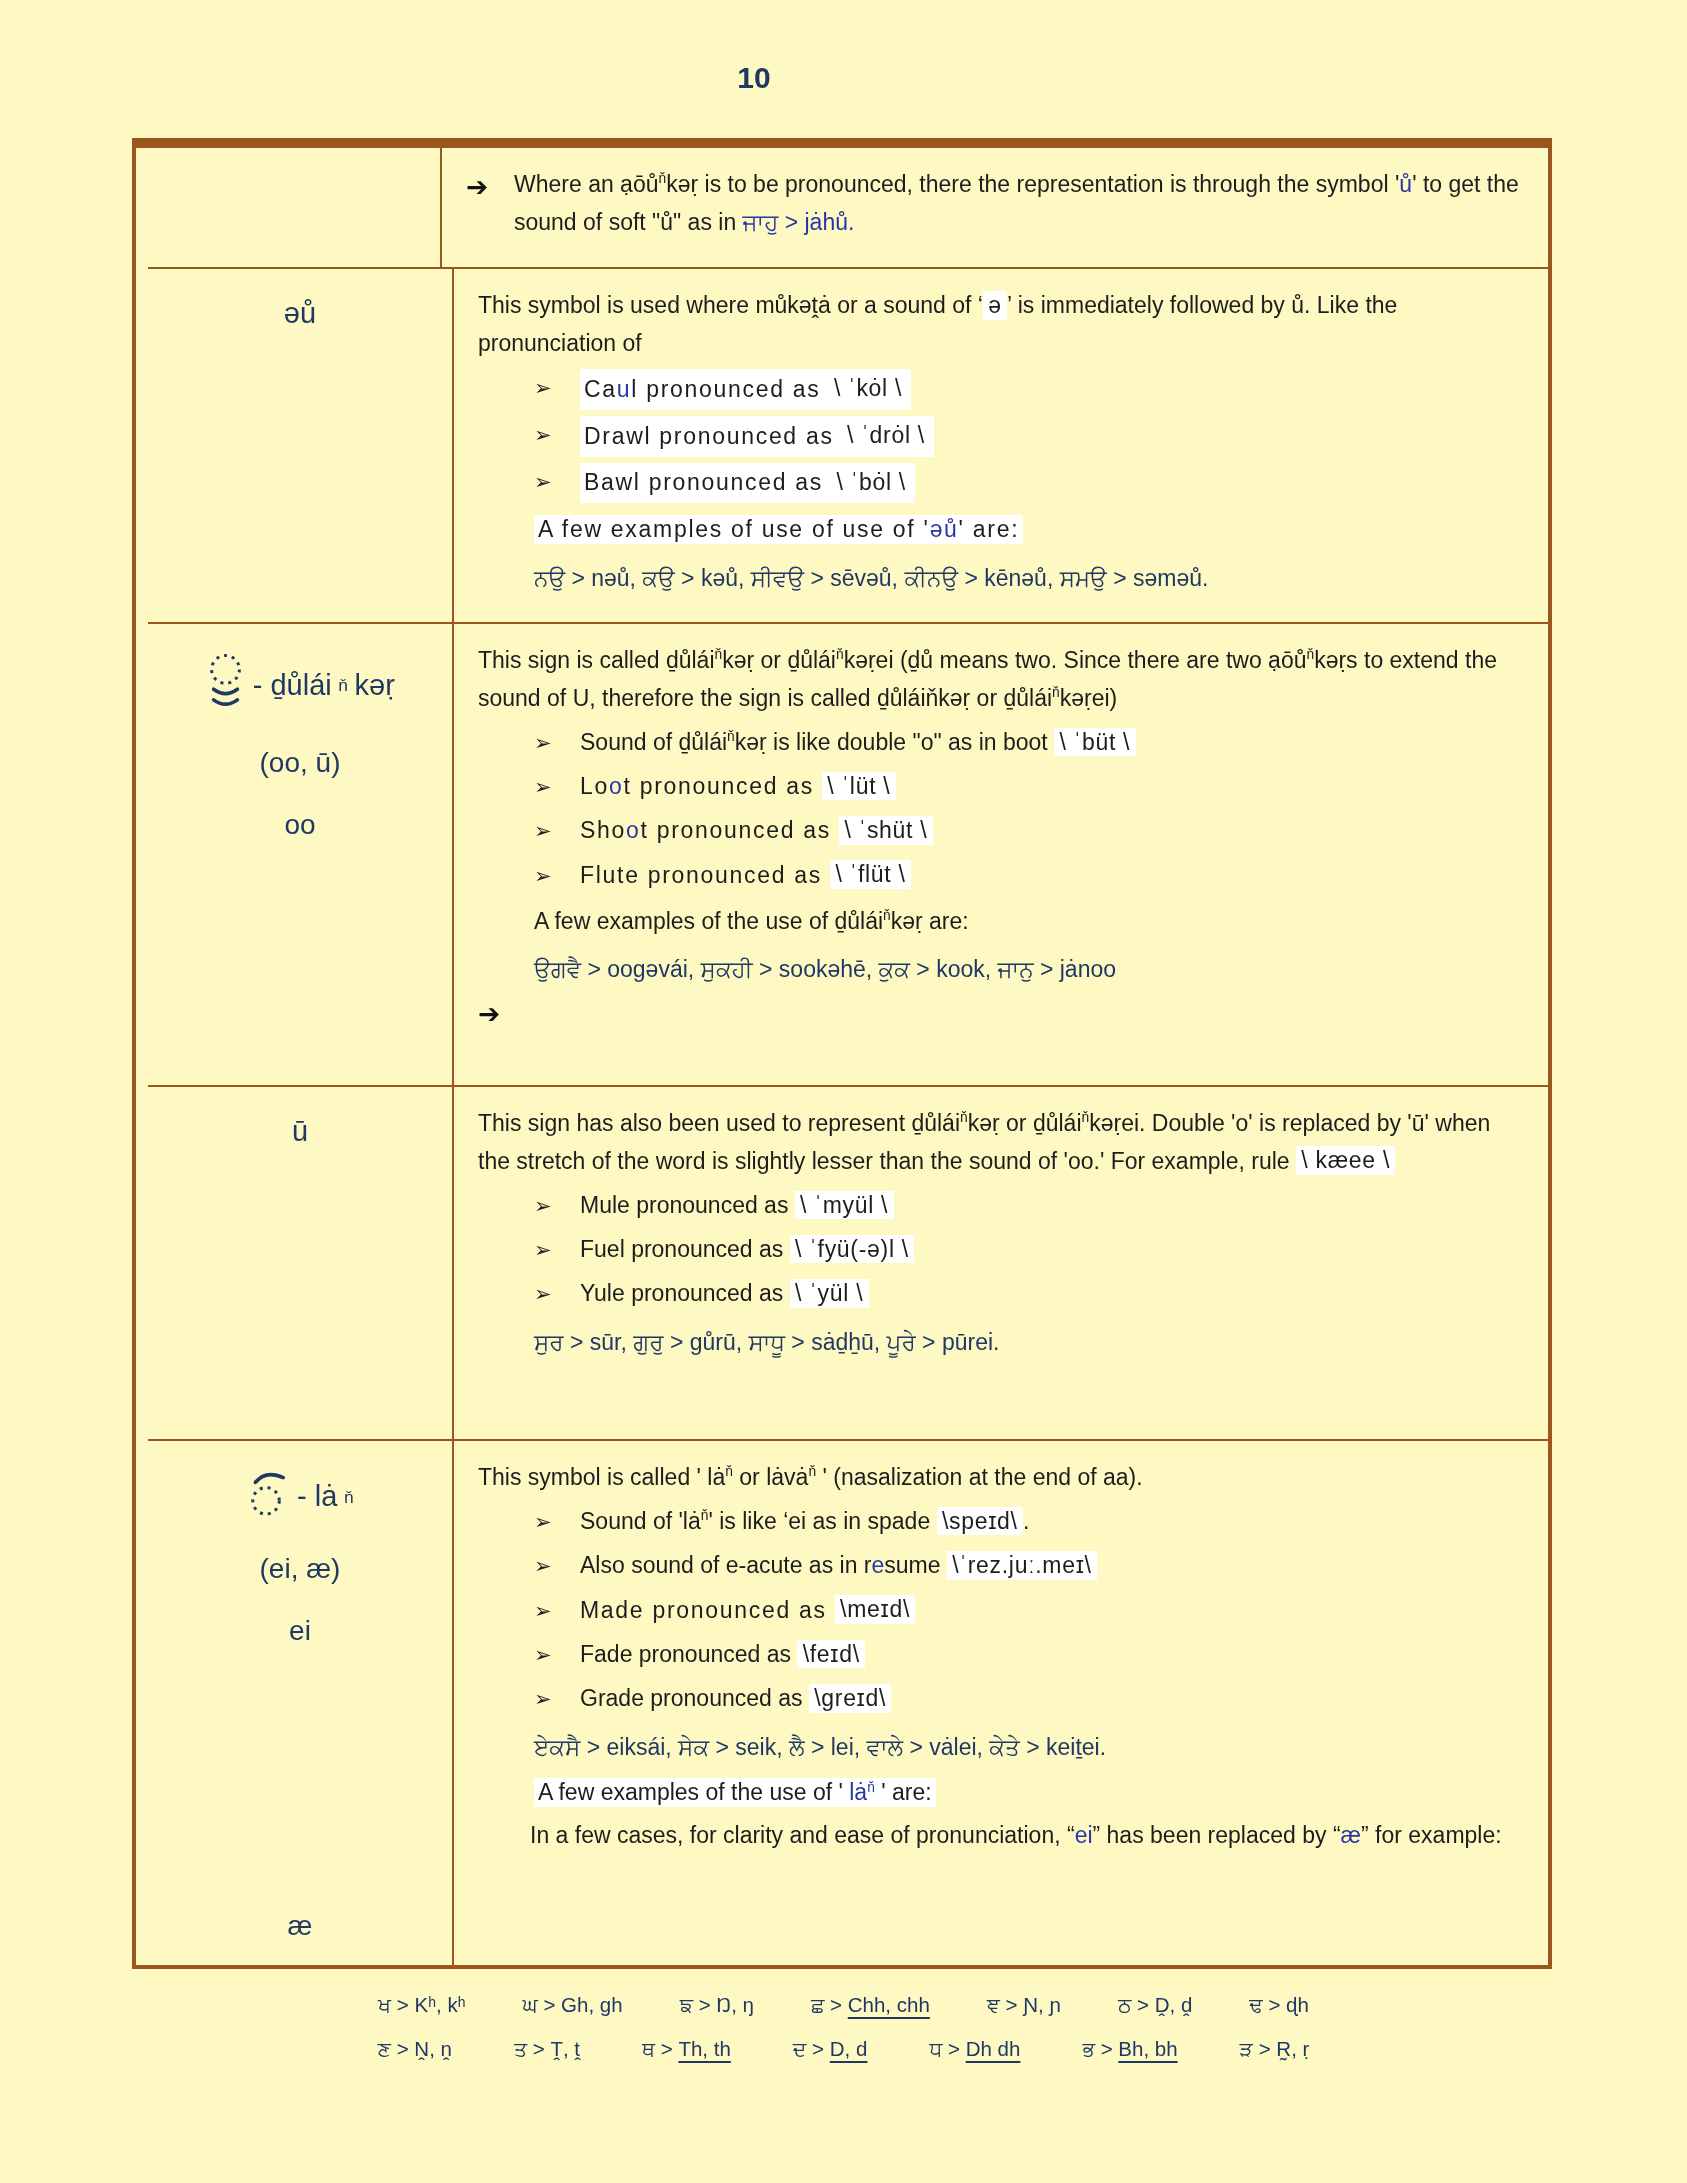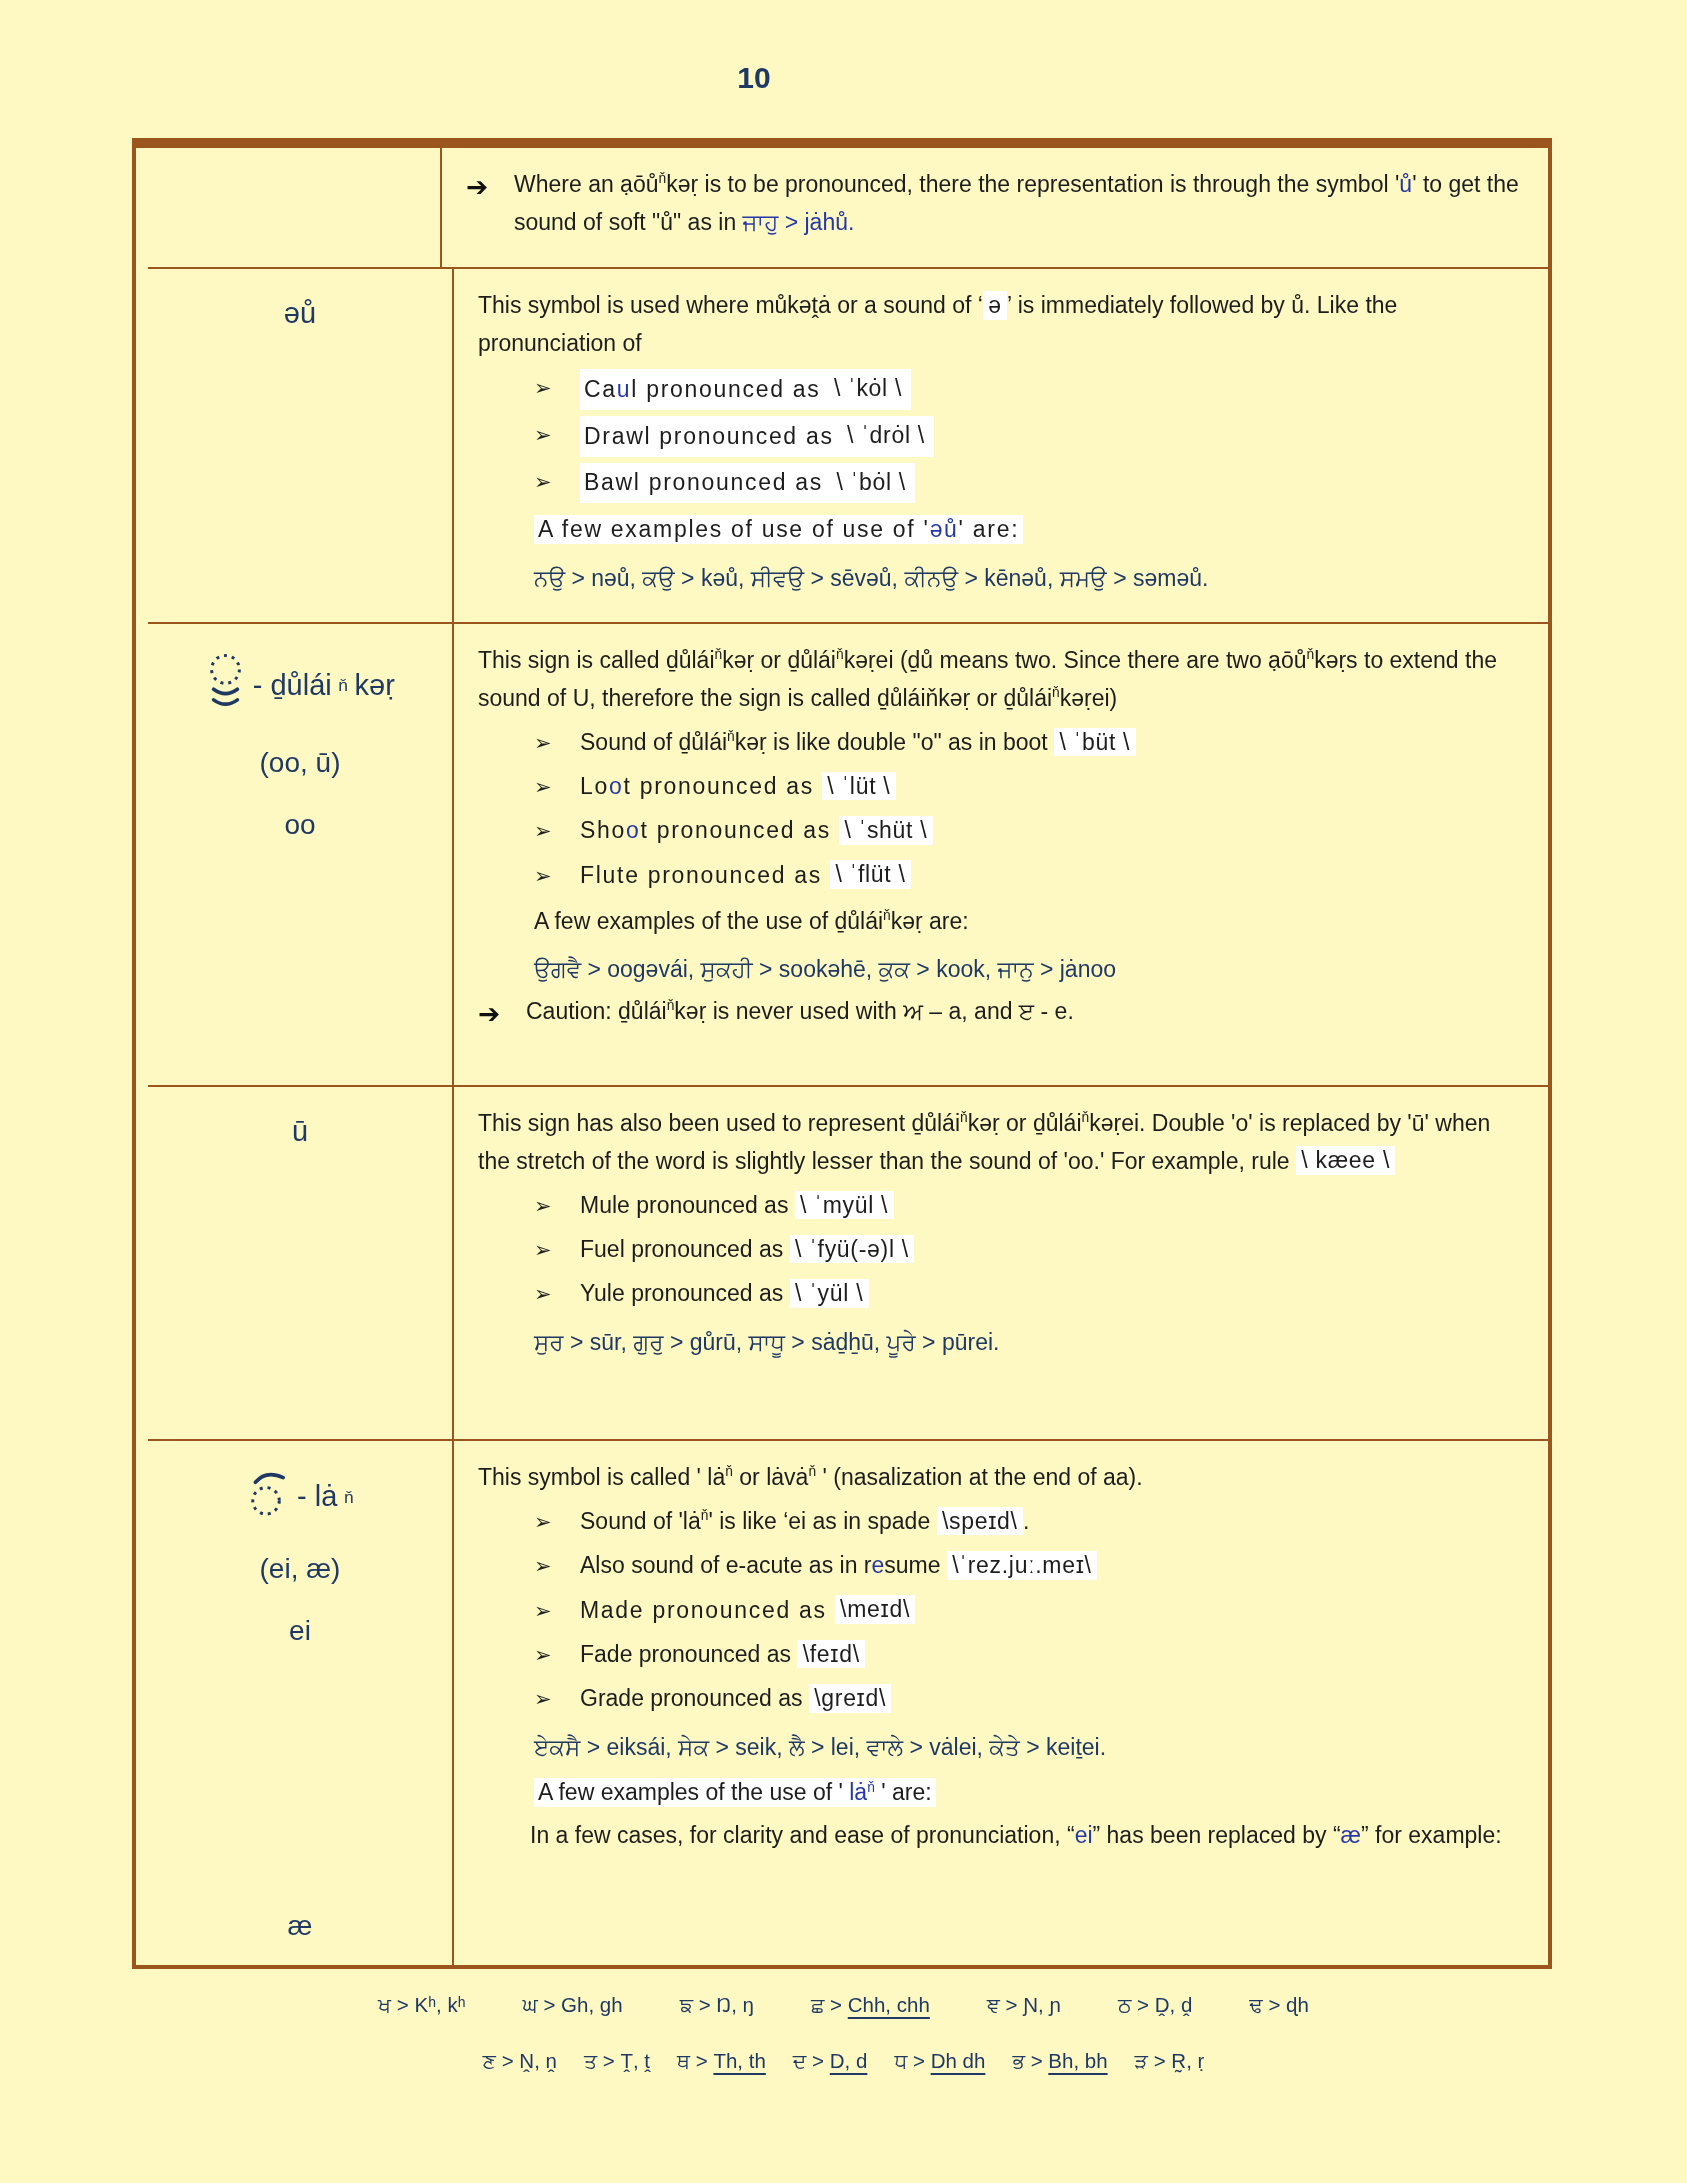--- a/index.html
+++ b/index.html
@@ -42,21 +42,21 @@
   
   .c-b{color:#2638A6;}
   .c-g{color:#8f8f8f;}
   .c-k{color:#1d1d1d;}
   .sup{font-size:60%;vertical-align:super;line-height:0;}
   .hl{background:#ffffff;padding:1.3px 5.3px;letter-spacing:0.7px;}
   
   .footer{position:absolute;left:0;top:1993px;width:1687px;color:#1F3864;}
   .frow{display:flex;justify-content:center;align-items:flex-end;font-size:20.5px;}
   .frow1{gap:57px;}
-  .frow2{gap:27px;margin-top:32px;}
+  .frow2{gap:62px;margin-top:20px;}
   .fitem .lat.u{text-decoration:underline;text-underline-offset:4.6px;}
 </style>
 </head>
 <body>
 
 <div class="page">
   <div class="page-number">10</div>
   <div class="ptable" id="ptable">
       <div class="row">
         <div class="lcell"></div>
@@ -125,21 +125,20 @@
             <span class="bc"><span>Sho</span><span class="c-b">o</span><span>t pronounced as  </span><span class="hl">\ ˈshüt \</span></span>
           </div>
           <div class="blk bullet spaced">
             <span class="mk">➢</span>
             <span class="bc"><span>Flute pronounced as </span><span class="hl">\ ˈflüt \</span></span>
           </div>
           <div class="blk fewex"><span class="bc"><span>A few examples of the use of ḏůlái</span><span class="sup">ň</span><span>kəṛ are:</span></span></div>
           <div class="blk examples"><span class="bc"><span>ਉਗਵੈ &gt; oogəvái, ਸੁਕਹੀ &gt; sookəhē, ਕੁਕ &gt; kook, ਜਾਨੁ &gt; jȧnoo</span></span></div>
           <div class="blk arrow">
             <span class="mk">➔</span>
-            <span class="bc"><span>Caution: ḏůlái</span><span class="sup">ň</span><span>kəṛ is never used with ਅ – a, and ੲ - e.</span></span>
           </div>
         </div>
       </div>
       <div class="row">
         <div class="lcell">
           <div class="lline sym">
             <span>ū</span>
           </div>
         </div>
         <div class="rcell">

